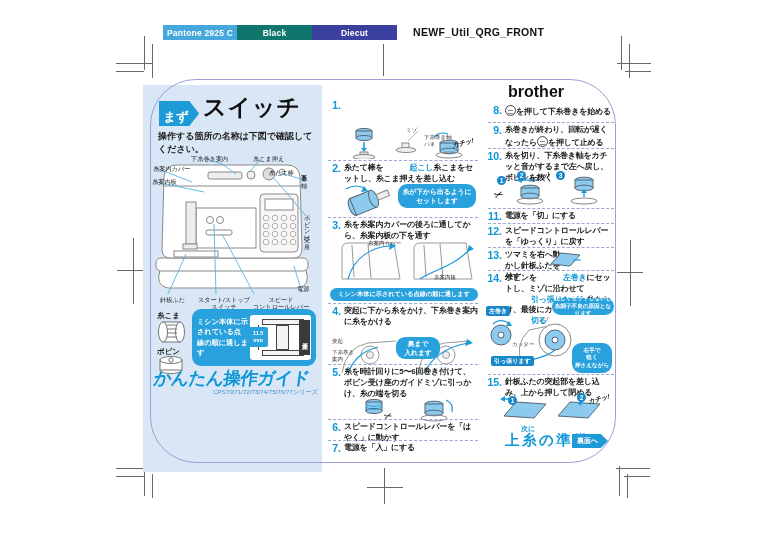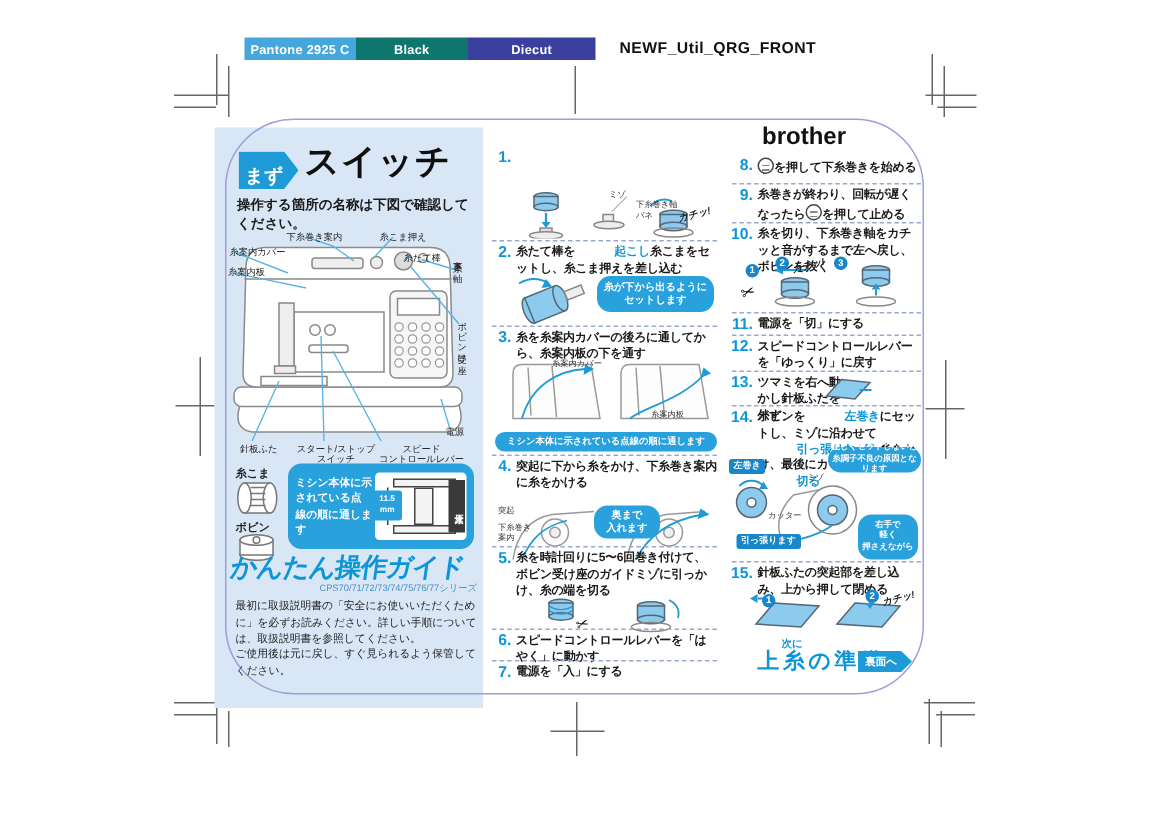--- a/index.html
+++ b/index.html
@@ -217,22 +217,20 @@
       <div class="flange" style="left:26px;top:10px;width:13px;height:25px"></div>
       <div class="dimline" style="left:8px;top:10px;width:1px;height:25px"></div>
       <div class="sizechip" style="left:-2px;top:12px;width:20px;height:20px">11.5
 mm</div>
       <div class="actualchip vert" style="right:1px;top:5px;width:11px;height:35px">原寸大</div>
     </div>
   </div>
 
   <div class="gtitle">かんたん操作ガイド</div>
   <div class="series">CPS70/71/72/73/74/75/76/77シリーズ</div>
-  <div class="note">最初に取扱説明書の「安全にお使いいただくために」を必ずお読みください。詳しい手順については、取扱説明書を参照してください。
-ご使用後は元に戻し、すぐ見られるよう保管してください。</div>
 
   <div class="step mid" style="left:328px;top:100px;width:150px">
     <span class="snum">1.</span>
   </div>
   <svg class="abs" style="left:346px;top:127px" width="128" height="32" viewBox="0 0 128 32">
     <g stroke="#567" fill="#8ccbee">
         <ellipse cx="18" cy="4" rx="8" ry="2.5"></ellipse>
         <rect x="10" y="4" width="16" height="7"></rect>
         <ellipse cx="18" cy="11" rx="8" ry="2.5"></ellipse>
       </g>

